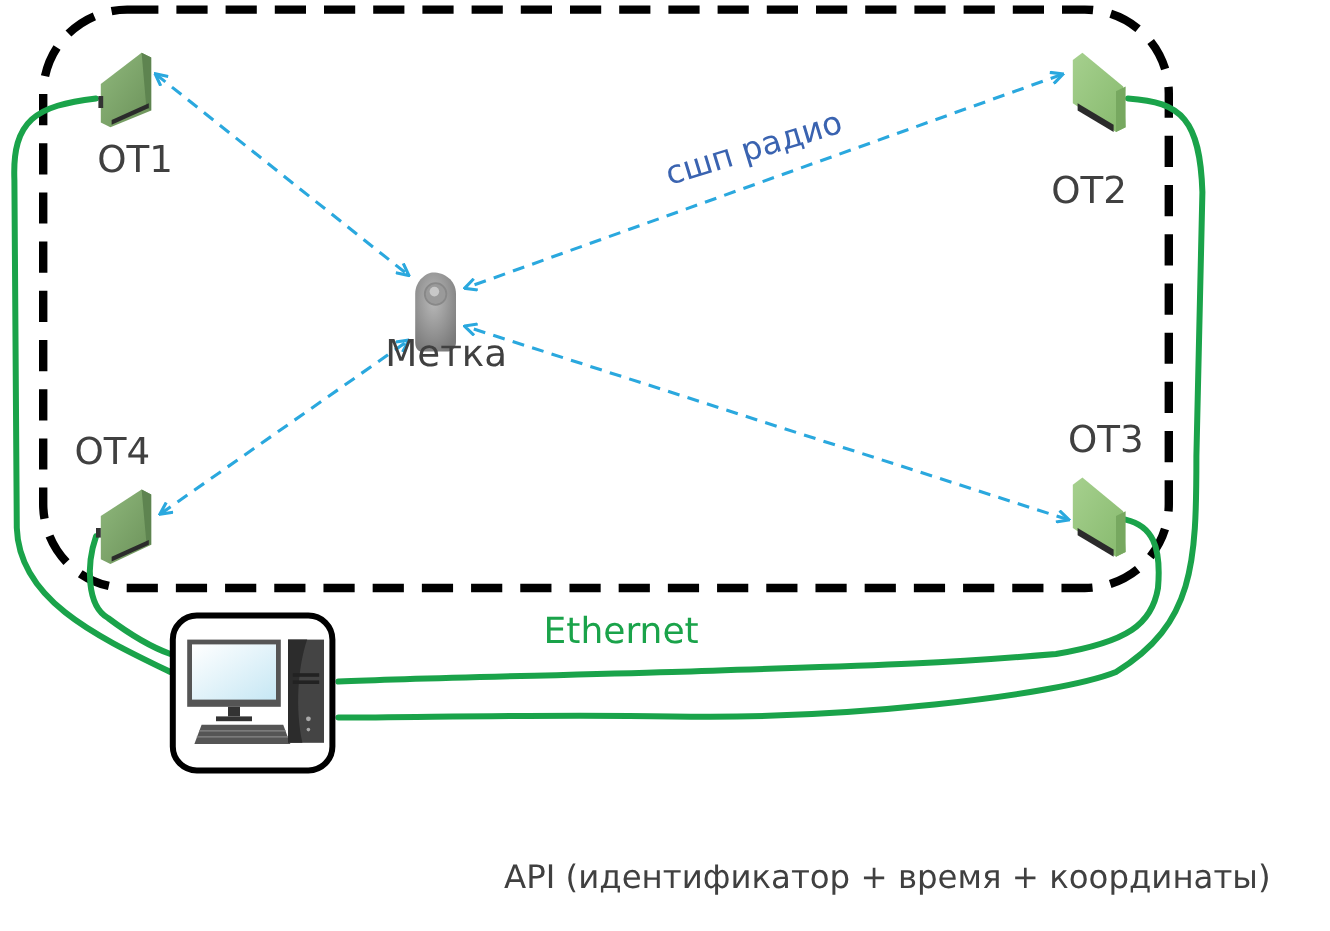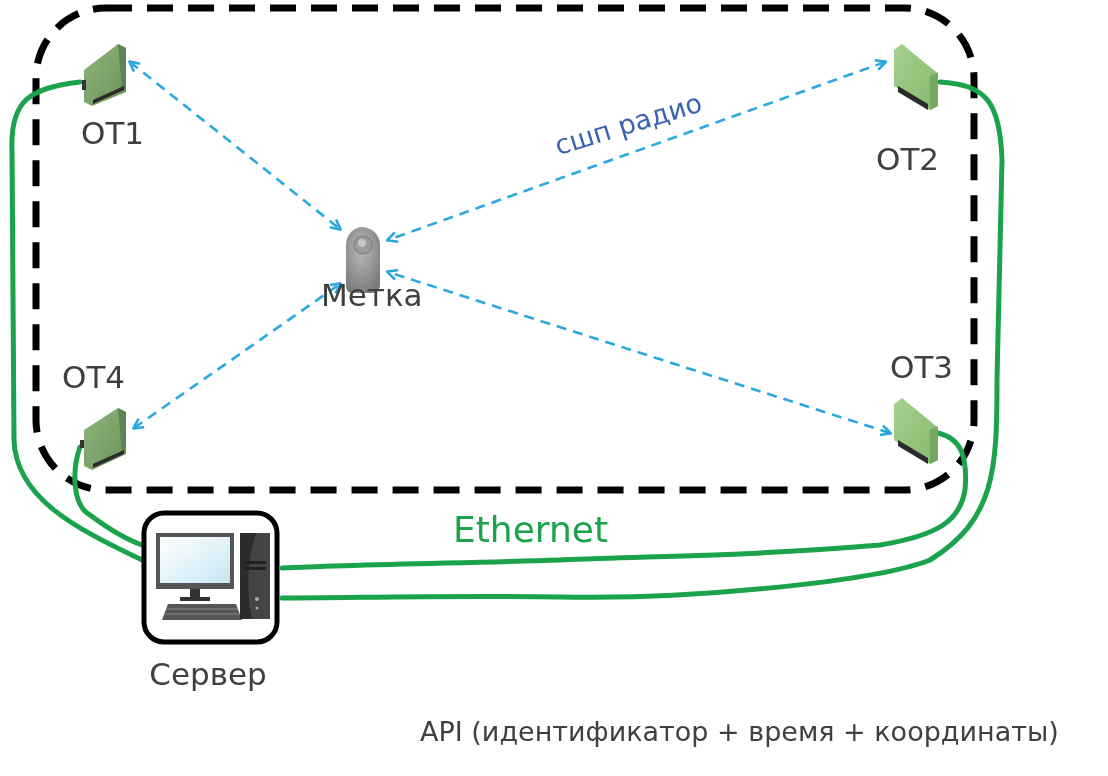--- a/index.html
+++ b/index.html
@@ -2,21 +2,21 @@
 <html><head>
 <meta charset="utf-8">
 <style>
   html, body { margin: 0; padding: 0; background: #ffffff; }
   body { width: 1108px; height: 776px; position: relative; overflow: hidden;
          font-family: "DejaVu Sans", sans-serif; }
   svg#diagram { position: absolute; left: 0; top: 0; }
   .lbl { position: absolute; white-space: nowrap; color: #404040; }
   .node-label { font-size: 31px; line-height: 1; }
   .radio-label { font-size: 27px; color: #3a63b0; transform-origin: left bottom; transform: rotate(-17deg); }
-  .eth-label { font-size: 36px; color: #1aa34a; }
+  .eth-label { font-size: 30px; color: #1aa34a; }
   .api-label { font-size: 27px; margin-left: 32px; }
   .server-label { font-size: 31px; text-align: center; width: 150px; line-height: 1.25; }
 </style>
 </head>
 <body>
 
 <svg id="diagram" width="1108" height="776" viewBox="0 0 1108 776">
   <defs>
     <marker id="arrow" viewBox="0 0 12 12" refX="10" refY="6" markerWidth="12" markerHeight="12" orient="auto-start-reverse" markerUnits="userSpaceOnUse">
       <path d="M1,1 L11,6 L1,11" fill="none" stroke="#2aa8de" stroke-width="2.6" stroke-linejoin="miter"></path>
@@ -119,16 +119,15 @@
 <div class="lbl node-label" style="left:81px; top:118px;">OT1</div>
 <div class="lbl node-label" style="left:876px; top:128px;margin-top:16px;">OT2</div>
 <div class="lbl node-label" style="left:890px; top:352px;">OT3</div>
 <div class="lbl node-label" style="left:62px; top:362px;">OT4</div>
 <div class="lbl node-label" style="left:321px; top:280px;">Метка</div>
 
 <div class="lbl radio-label" style="left:560px; top:130px;">сшп радио</div>
 <div class="lbl eth-label" style="left:453px; top:509px;">Ethernet</div>
 
 <div class="lbl server-label" style="left:133px; top:655px;">
-  <div>Сервер</div>
 </div>
 
 <div class="lbl api-label" style="left:388px; top:716px;">API (идентификатор + время + координаты)</div>
 
 </body></html>

